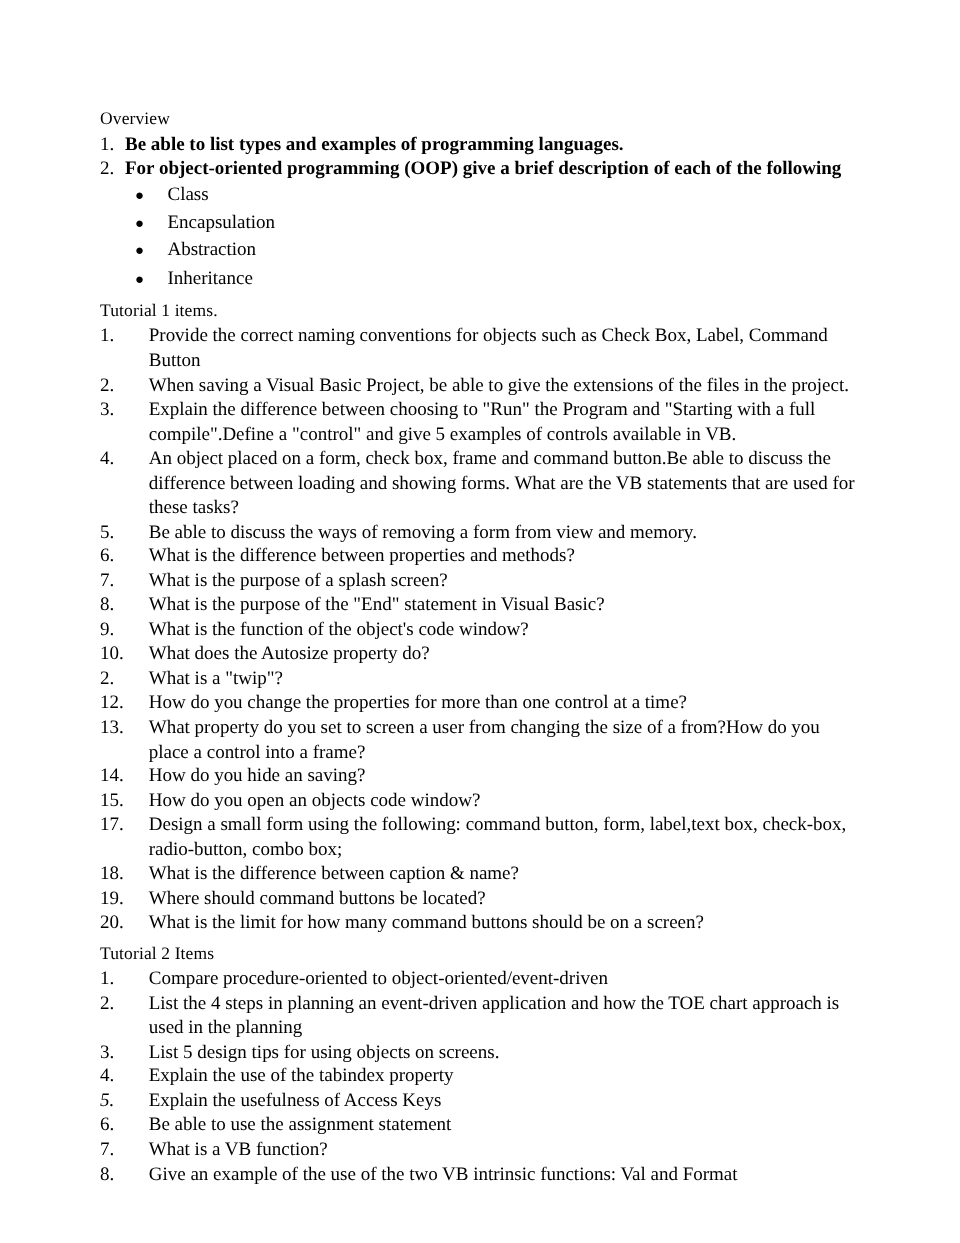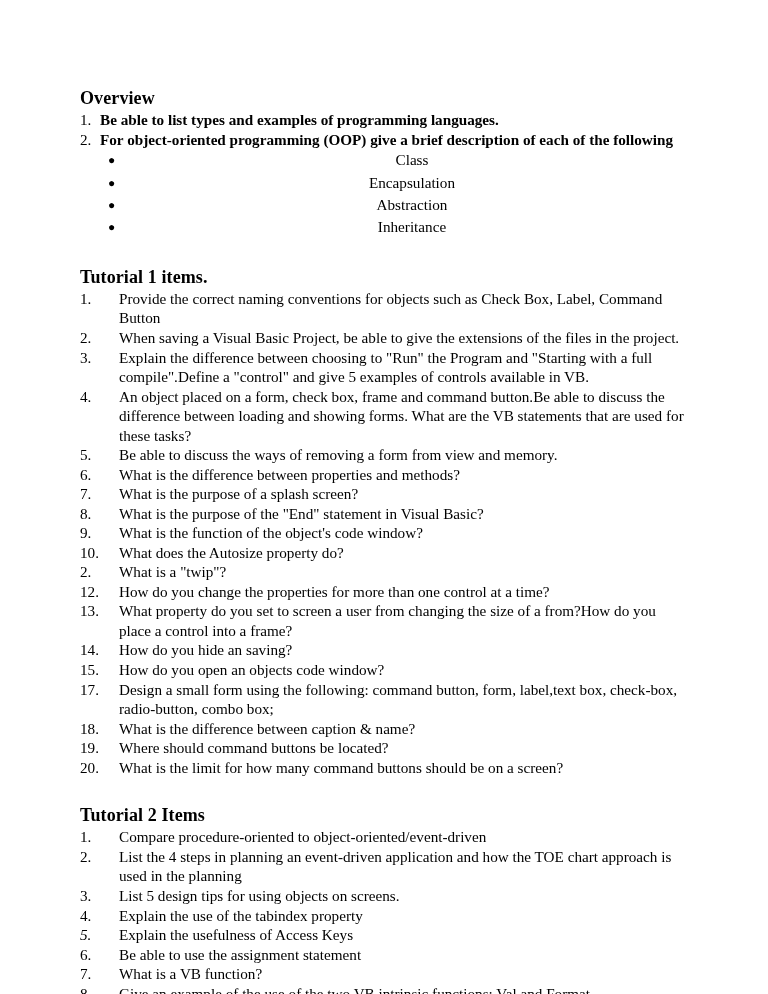--- a/index.html
+++ b/index.html
@@ -24,28 +24,28 @@
     background: #ffffff;
   }
   .content {
     position: absolute;
     left: 80px;
     top: 88px;
     width: 610px;
   }
 
   .section-heading {
-    font-size: 18px;
-    font-weight: bold;
+    font-size: 14px;
+    font-weight: normal;
     line-height: 1.18;
     margin: 0 0 1px 0;
     letter-spacing: 0.1px;
   }
   .section-heading.spaced {
-    margin-top: 28px;
+    margin-top: 8px;
   }
 
   
   .list {
     margin: 0;
     padding: 0;
   }
   .row {
     display: flex;
     align-items: flex-start;
@@ -81,21 +81,20 @@
     padding-left: 28px;
   }
   .bullet-row .dot {
     flex: 0 0 auto;
     width: 26px;
     font-size: 12px;
     line-height: 1.86;
   }
   .bullet-row .blabel {
     flex: 1 1 auto;
-    text-align: center;
   }
 
   .italic-num {
     font-style: italic;
   }
 </style>
 </head>
 <body>
 
 <div class="page">

